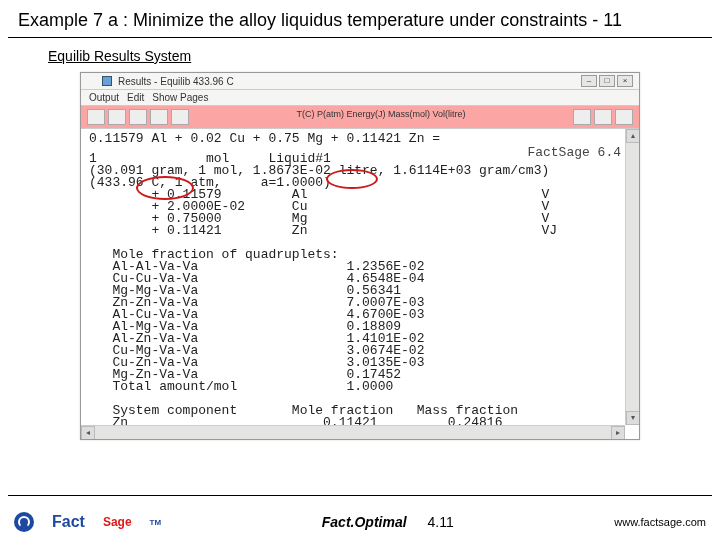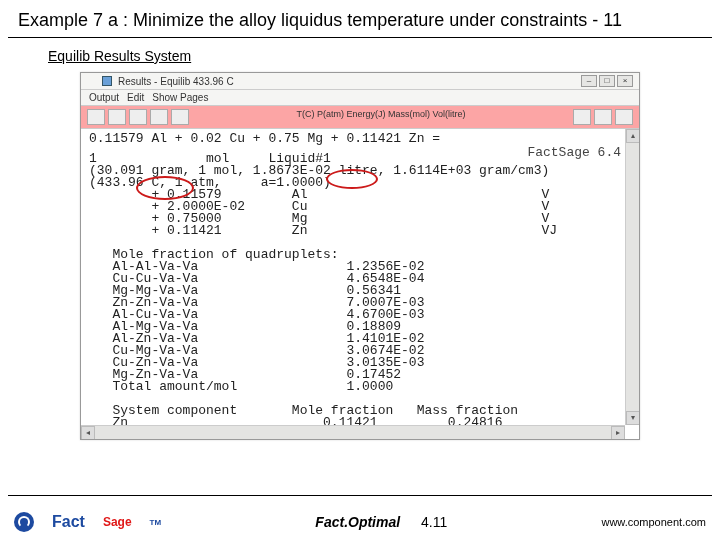--- a/index.html
+++ b/index.html
@@ -252,14 +252,14 @@
   <div class="logo">
     <div class="logo-bubble"></div>
     <span class="logo-txt1">Fact</span>
       <span class="logo-txt2">Sage</span>
       <span class="logo-tm">TM</span>
   </div>
   <div class="footer-center">
     <span>Fact.Optimal</span>
     <span class="pg">4.11</span>
   </div>
-  <div class="footer-right">www.component.com</div>
+  <div class="footer-right">www.factsage.com</div>
 </div>
 
 </body></html>

